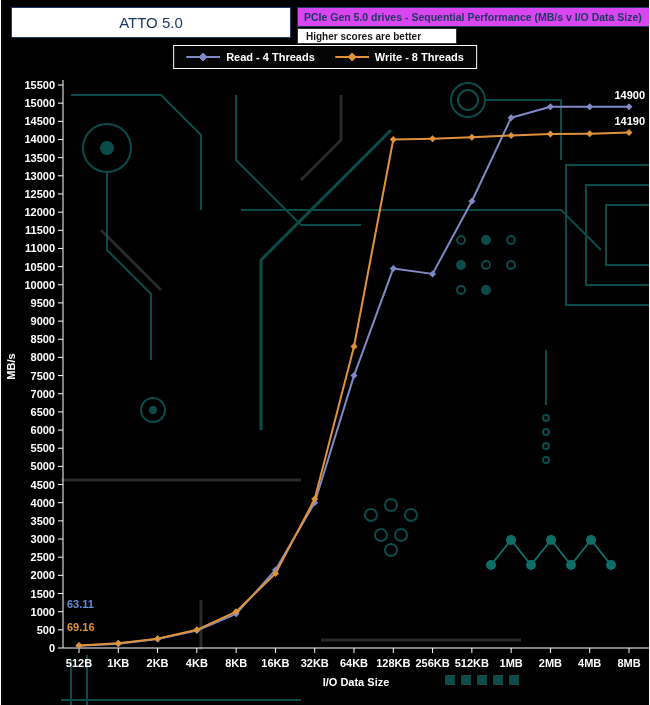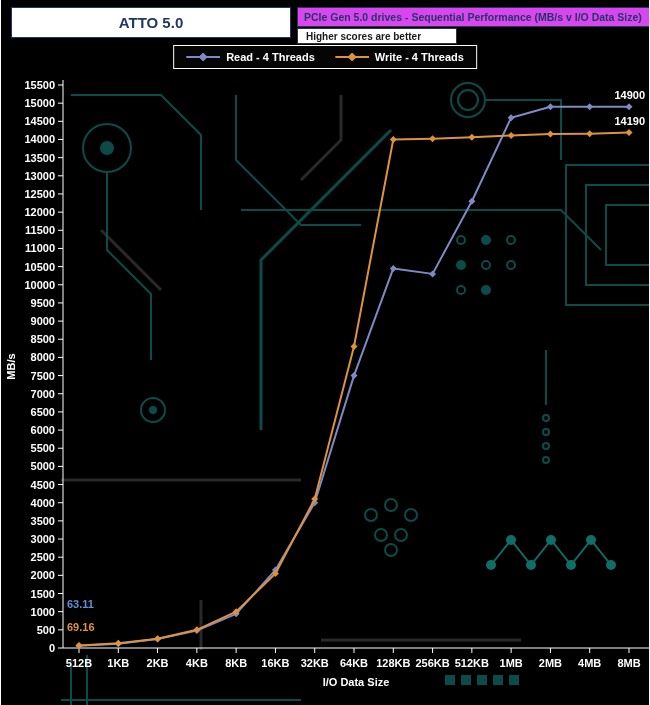--- a/index.html
+++ b/index.html
@@ -10,21 +10,21 @@
     border-left:1px solid #fff;
     border-right:1px solid #fff;
     overflow:hidden;
     font-family:"Liberation Sans",sans-serif;
   }
   .bg-svg{position:absolute;left:0;top:0;width:650px;height:705px;}
   .title-box{
     position:absolute;left:10px;top:7px;width:278px;height:29px;
     background:#fff;border:1px solid #1f3864;
     display:flex;align-items:center;justify-content:center;
-    color:#1f3864;font-weight:bold;font-size:15px;
+    color:#1f3864;font-weight:normal;font-size:15px;
   }
   .subtitle-box{
     position:absolute;left:296px;top:7px;width:346px;height:18px;
     background:#d946ef;border:1px solid #1f3864;
     display:flex;align-items:center;
     padding-left:6px;
     color:#1f3864;font-weight:bold;font-size:10.5px;
   }
   .note-box{
     position:absolute;left:296px;top:28px;width:150px;height:14px;
@@ -130,21 +130,21 @@
         <line x1="0" y1="5" x2="34" y2="5" stroke-width="2" stroke="#7f8ac4"></line>
         <path d="M17 1 L21 5 L17 9 L13 5 Z" fill="#7f8ac4" stroke="#7f8ac4"></path>
       </svg>
       <span class="legend-label">Read - 4 Threads</span>
     </div>
     <div class="legend-item">
       <svg class="legend-marker" width="34" height="10">
         <line x1="0" y1="5" x2="34" y2="5" stroke-width="2" stroke="#df923c"></line>
         <path d="M17 1 L21 5 L17 9 L13 5 Z" fill="#df923c" stroke="#df923c"></path>
       </svg>
-      <span class="legend-label">Write - 4 Threads</span>
+      <span class="legend-label">Write - 8 Threads</span>
     </div>
   </div>
 
   <div class="chart-wrap">
     <svg id="chart-svg" width="650" height="635" viewBox="0 0 650 635">
         <line x1="62" y1="10" x2="62" y2="578" stroke="#fff" stroke-width="1"></line>
         <line x1="62" y1="578" x2="648" y2="578" stroke="#fff" stroke-width="1"></line>
         <line x1="57" y1="578" x2="62" y2="578" stroke="#fff" stroke-width="1"></line>
         <text x="54" y="582" text-anchor="end" class="tick-label">0</text>
         <line x1="57" y1="559.8387096774194" x2="62" y2="559.8387096774194" stroke="#fff" stroke-width="1"></line>

